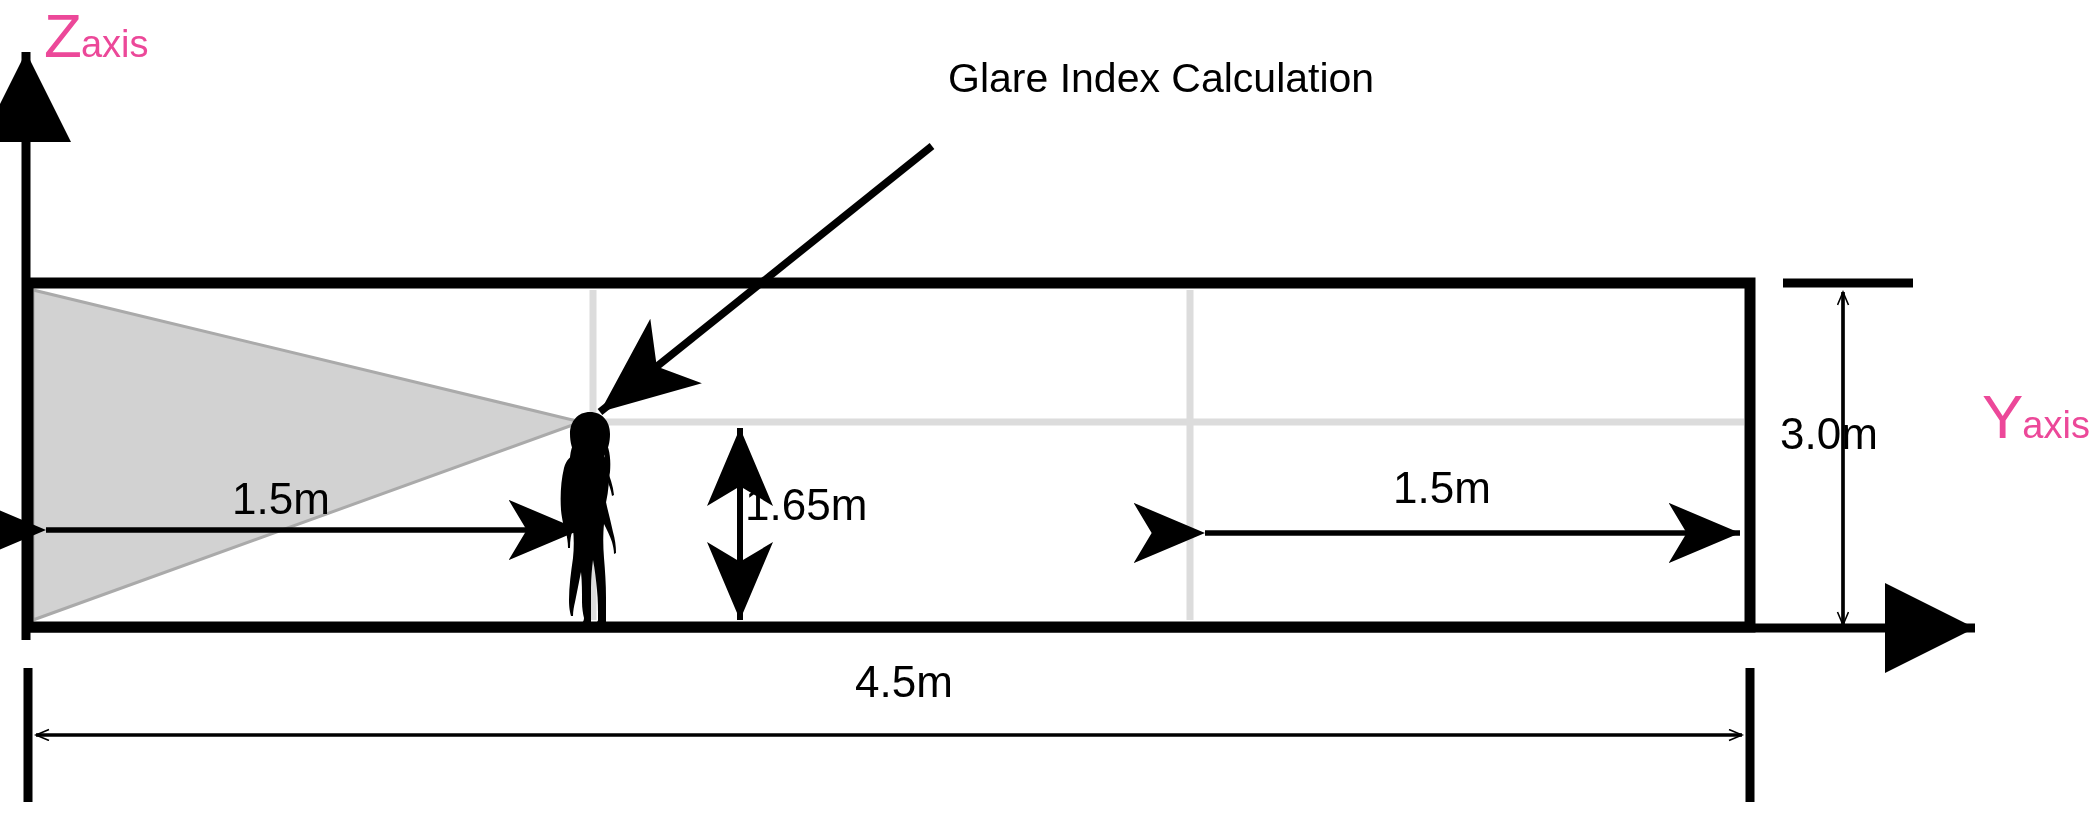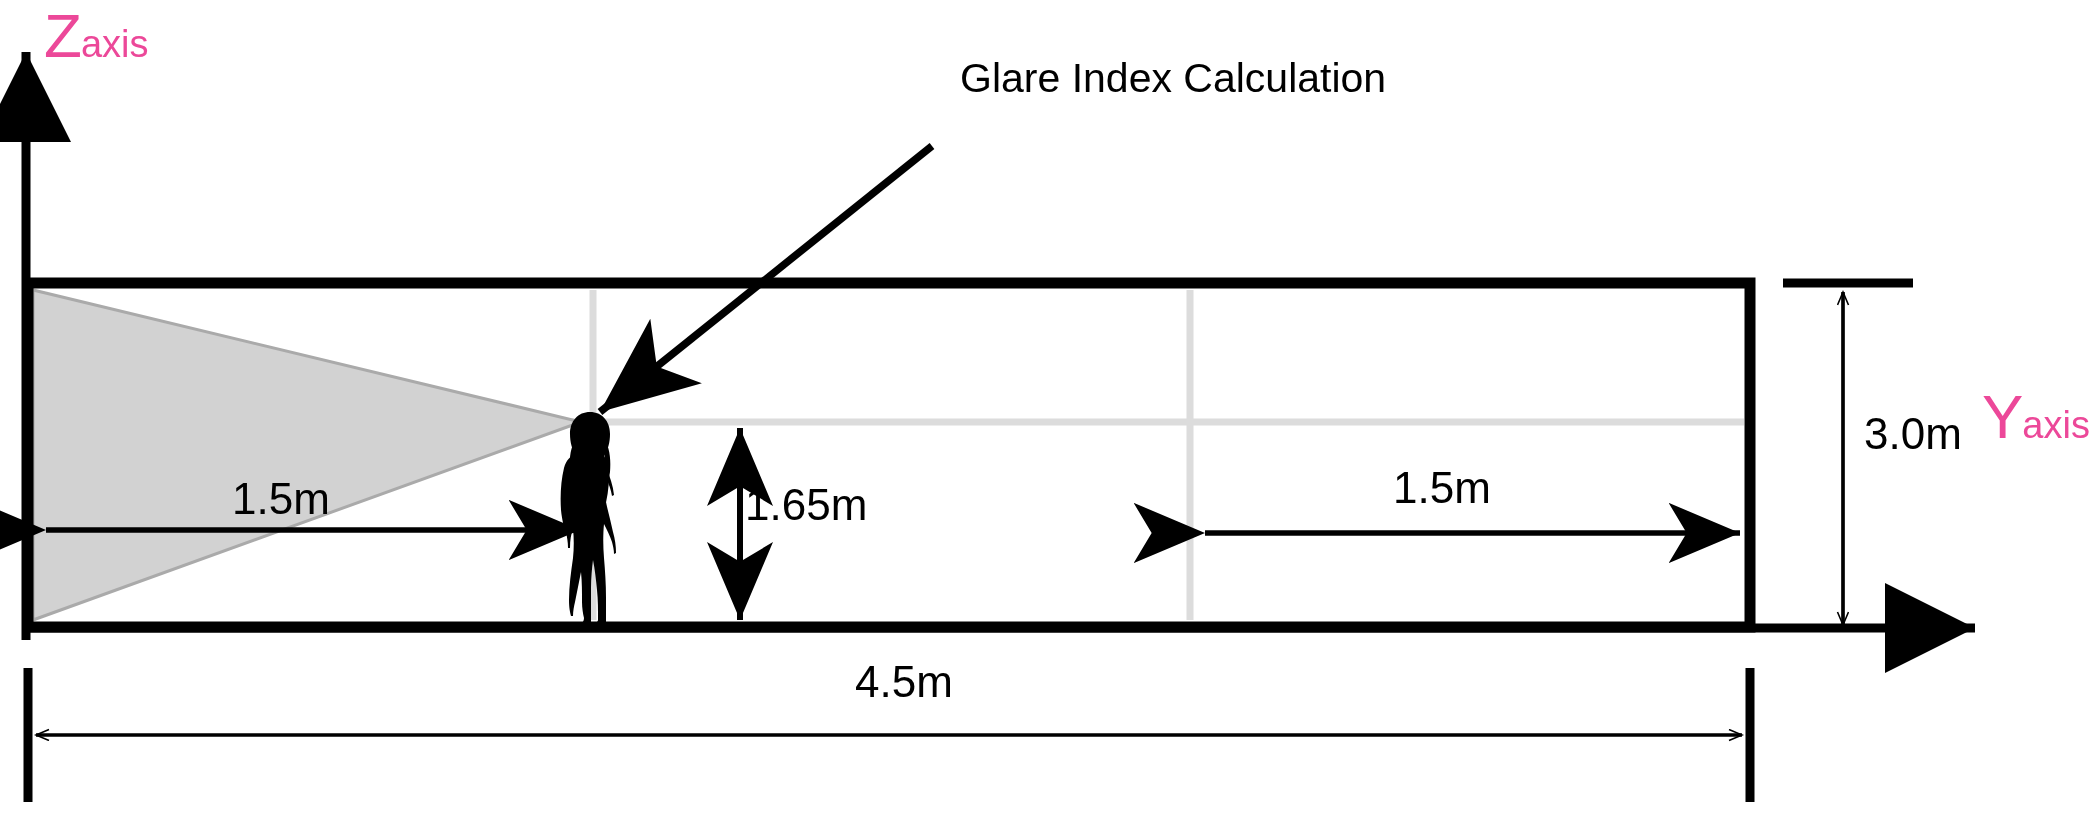--- a/index.html
+++ b/index.html
@@ -50,21 +50,20 @@
     color: #000;
     line-height: 1;
   }
   .callout-label {
     position: absolute;
     white-space: nowrap;
     font-size: 41px;
     line-height: 1.28;
     font-family: "Liberation Sans", sans-serif;
     color: #000;
-    margin-left: 12px;
   }
   .callout-label span { display: block; }
 </style>
 </head>
 <body>
 
 <div id="stage">
 
   <svg id="diagram-svg" viewBox="0 0 2091 822">
     <defs>
@@ -214,17 +213,17 @@
   <div class="callout-label" style="left:948px; top:52px;">
     <span>Glare Index Calculation</span>
   </div>
 
   <div class="dim-label" style="left:232px; top:477px;">1.5m</div>
 
   <div class="dim-label" style="left:745px; top:483px;">1.65m</div>
 
   <div class="dim-label" style="left:1393px; top:466px;">1.5m</div>
 
-  <div class="dim-label" style="left:1864px; top:412px;">3.0m</div>
+  <div class="dim-label" style="left:1780px; top:412px;">3.0m</div>
 
   <div class="dim-label" style="left:855px; top:660px;text-align:center;">4.5m</div>
 
 </div>
 
 </body></html>

